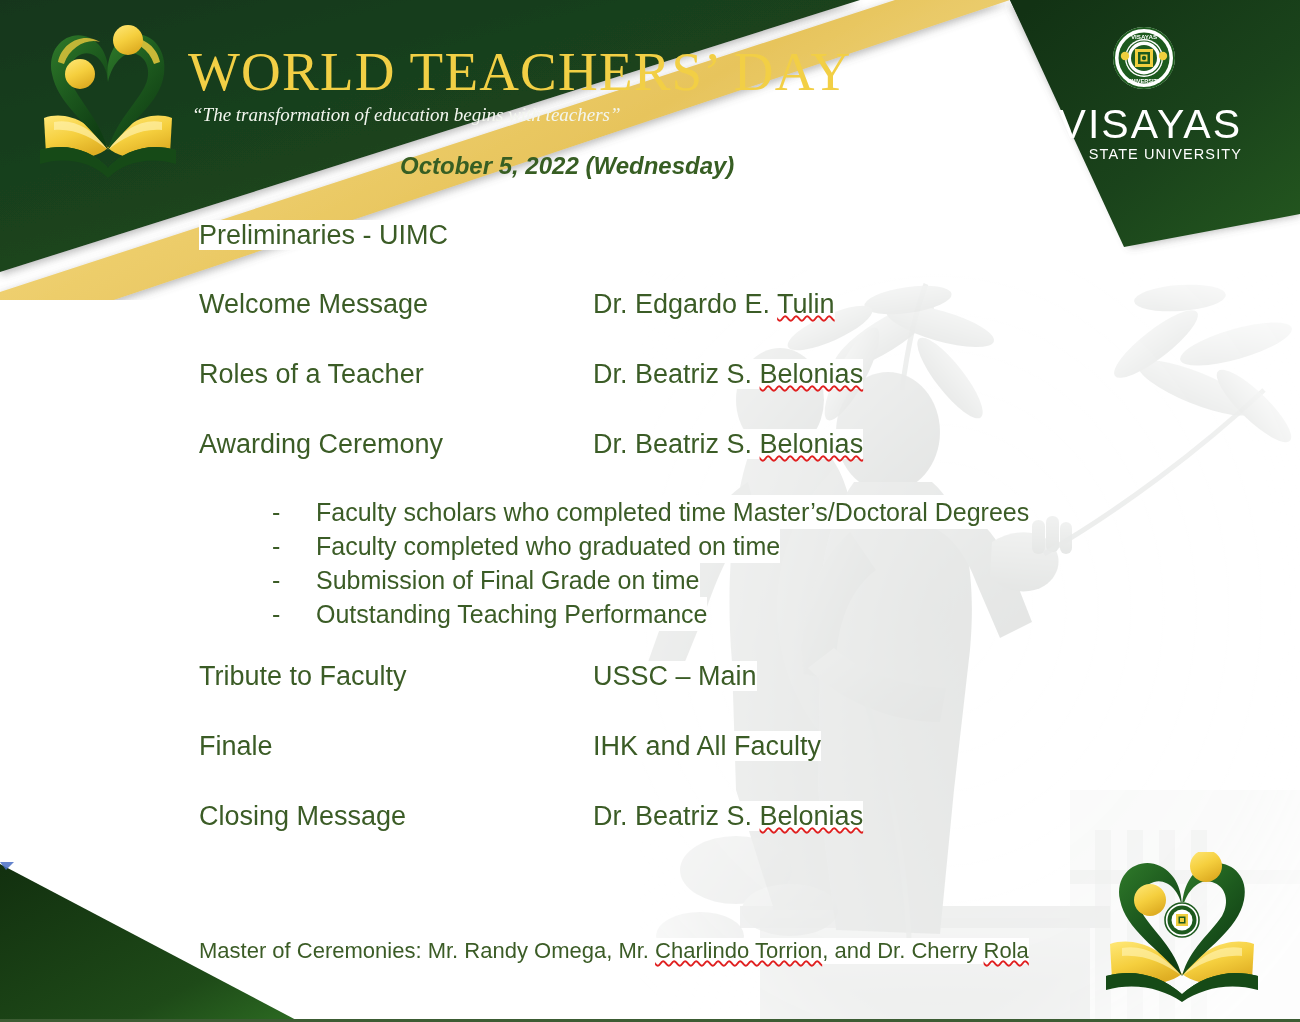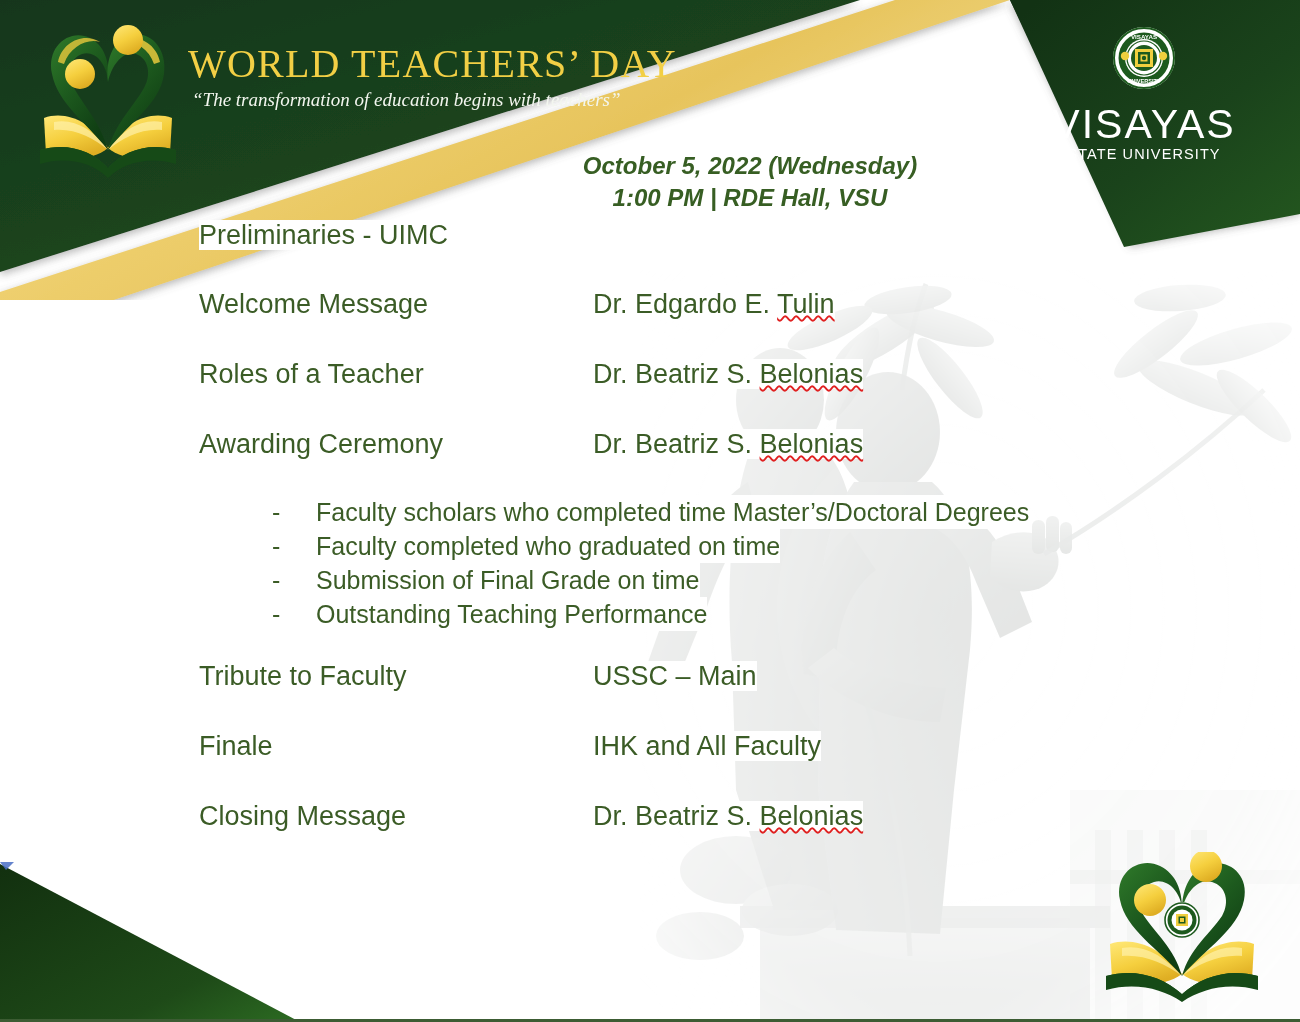--- a/index.html
+++ b/index.html
@@ -42,53 +42,53 @@
   }
 
   
   .hdr-logo { position:absolute; left:32px; top:18px; width:152px; height:165px; z-index:5; }
   .corner-logo { position:absolute; left:1096px; top:852px; width:172px; height:152px; z-index:5; }
 
   
   .wordmark { position:absolute; left:188px; top:44px; z-index:5; }
   .wtd-title {
     font-family:"Liberation Serif", serif;
-    font-size:40px; letter-spacing:1.2px;
+    font-size:55px; letter-spacing:1.2px;
     color:#f2cf45; font-weight:400; line-height:1;
     white-space:nowrap;
     text-align:right;
   }
   .wtd-tag {
     font-family:"Liberation Serif", serif;
     font-style:italic; font-size:19px;
     color:#f3f6ef; margin-top:5px; margin-left:4px;
     white-space:nowrap;
   }
 
   
   .vsu-block {
     position:absolute; left:1046px; top:26px;
-    width:196px; z-index:5; text-align:center;
+    width:196px; z-index:5; text-align:right;
   }
   .vsu-seal { margin:0 auto; width:64px; height:64px; display:block; }
   .vsu-name {
     font-family:"Liberation Sans", sans-serif;
     color:#ffffff; font-size:41px; letter-spacing:2px;
     line-height:1; margin-top:14px; font-weight:400;
   }
   .vsu-sub {
     font-family:"Liberation Sans", sans-serif;
     color:#ffffff; font-size:14.5px; letter-spacing:1.1px;
     margin-top:1px; font-weight:400;
   }
 
   
   .datetime {
     position:absolute; left:400px; top:150px; width:700px;
-    text-align:center; z-index:5;
+    text-align:left; z-index:5;
     font-size:24px; font-weight:bold; font-style:italic;
     color:#375e23; line-height:1.32;
   }
   .datetime div { white-space:nowrap; }
 
   
   .program { position:absolute; left:0; top:220px; width:1300px; z-index:4; }
   .row {
     position:relative; display:flex;
     padding:0 16px 0 199px;
@@ -331,21 +331,20 @@
       <circle cx="51" cy="30" r="4.2" fill="#f0cf3e"></circle>
       <text x="32" y="13" font-family="Liberation Sans, sans-serif" font-size="6.2" fill="#ffffff" text-anchor="middle" font-weight="bold">VISAYAS</text>
       <text x="32" y="56.5" font-family="Liberation Sans, sans-serif" font-size="5.6" fill="#ffffff" text-anchor="middle" font-weight="bold">UNIVERSITY</text>
     </svg>
     <div class="vsu-name">VISAYAS</div>
     <div class="vsu-sub">STATE UNIVERSITY</div>
   </div>
 
   <div class="datetime">
     <div>October 5, 2022 (Wednesday)</div>
-    <div>1:00 PM | RDE Hall, VSU</div>
   </div>
 
   <div class="program">
 
     <div class="row row-first">
       <span class="ttl">Preliminaries - UIMC</span>
       <span class="who"></span>
     </div>
 
     <div class="row">
@@ -394,20 +393,21 @@
       <span class="ttl">Finale</span>
       <span class="who">IHK and All Faculty</span>
     </div>
 
     <div class="row">
       <span class="ttl">Closing Message</span>
       <span class="who">Dr. Beatriz S. <span class="sq">Belonias</span></span>
     </div>
   </div>
 
+  <div class="mc-line"><span>Master of Ceremonies:</span> Mr. Randy Omega, Mr. <span class="sq">Charlindo Torrion</span>, and Dr. Cherry <span class="sq">Rola</span></div>
 
   <div class="corner-logo">
     <svg viewBox="0 0 172 152" width="172" height="152">
       <defs>
         <linearGradient id="cgreen" x1="0" y1="0" x2="0.6" y2="1">
           <stop offset="0%" stop-color="#2f7a2a"></stop>
           <stop offset="50%" stop-color="#1d5a1e"></stop>
           <stop offset="100%" stop-color="#0f3d13"></stop>
         </linearGradient>
         <linearGradient id="cyellow" x1="0" y1="0" x2="0.5" y2="1">

